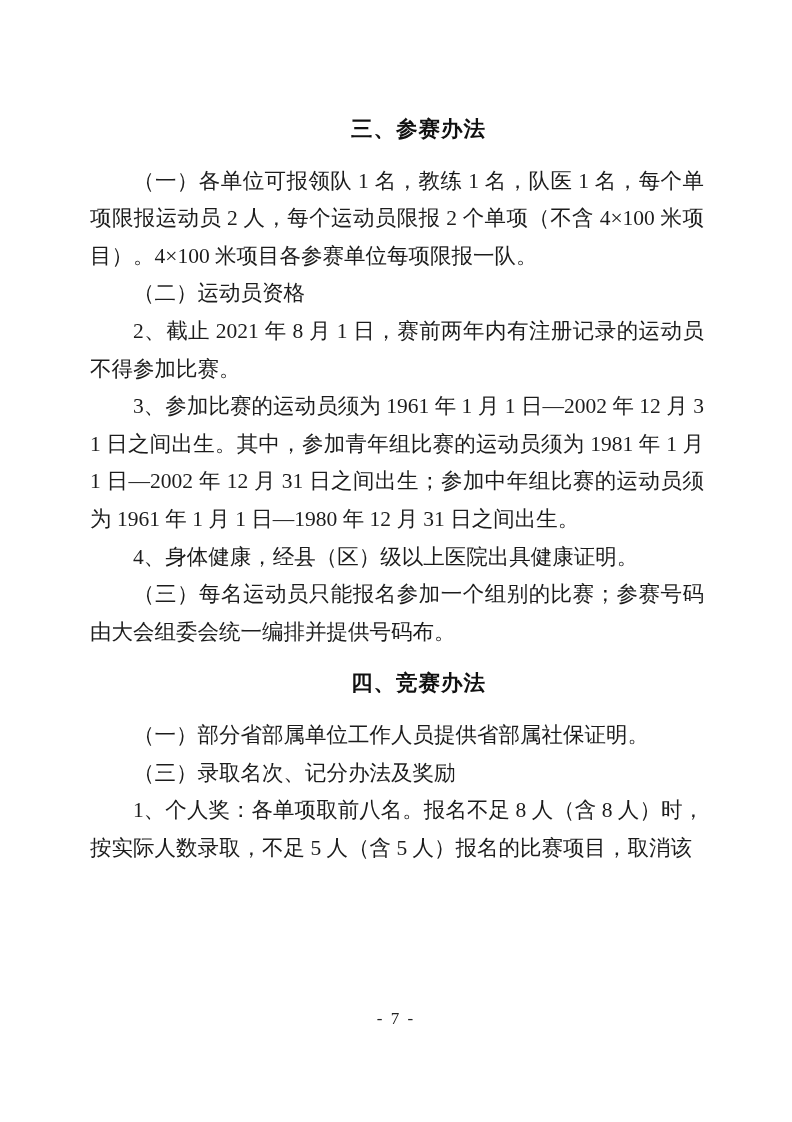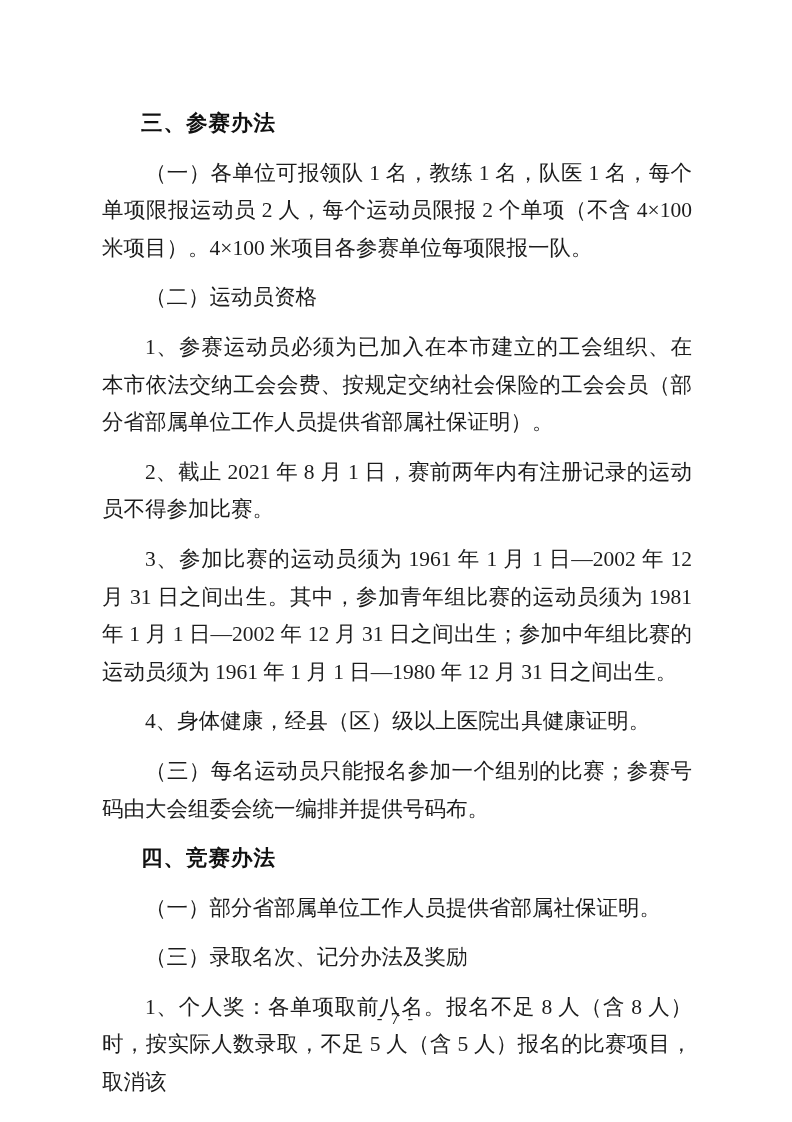--- a/index.html
+++ b/index.html
@@ -16,37 +16,38 @@
     color: #1c1c1c;
     font-family: "Liberation Serif", "DejaVu Serif", serif;
   }
   .content {
     position: absolute;
     top: 97px;
     left: 90px;
     width: 614px;
   }
   .para {
-    margin: 12px;
+    margin: 0;
     font-size: 21.5px;
     line-height: 37.6px;
     text-align: justify;
     text-indent: 2em;
     word-break: break-all;
     color: #1c1c1c;
   }
   .heading {
-    margin: 8px;
+    margin: 14px;
     font-family: "Liberation Sans", "DejaVu Sans", sans-serif;
     font-weight: 700;
     font-size: 21.5px;
     line-height: 37.6px;
     text-indent: 2em;
     color: #111111;
     letter-spacing: 1px;
+    text-align: center;
   }
   .footer {
     position: absolute;
     top: 1006px;
     left: 0;
     width: 100%;
     text-align: center;
     font-size: 17px;
     line-height: 26px;
     color: #222222;
@@ -54,21 +55,20 @@
   }
 </style>
 </head>
 <body>
 
 <div class="page">
   <div class="content">
     <h2 class="heading">三、参赛办法</h2>
     <p class="para">（一）各单位可报领队 1 名，教练 1 名，队医 1 名，每个单项限报运动员 2 人，每个运动员限报 2 个单项（不含 4×100 米项目）。4×100 米项目各参赛单位每项限报一队。</p>
     <p class="para">（二）运动员资格</p>
-    <p class="para">1、参赛运动员必须为已加入在本市建立的工会组织、在本市依法交纳工会会费、按规定交纳社会保险的工会会员（部分省部属单位工作人员提供省部属社保证明）。</p>
     <p class="para">2、截止 2021 年 8 月 1 日，赛前两年内有注册记录的运动员不得参加比赛。</p>
     <p class="para">3、参加比赛的运动员须为 1961 年 1 月 1 日—2002 年 12 月 31 日之间出生。其中，参加青年组比赛的运动员须为 1981 年 1 月 1 日—2002 年 12 月 31 日之间出生；参加中年组比赛的运动员须为 1961 年 1 月 1 日—1980 年 12 月 31 日之间出生。</p>
     <p class="para">4、身体健康，经县（区）级以上医院出具健康证明。</p>
     <p class="para">（三）每名运动员只能报名参加一个组别的比赛；参赛号码由大会组委会统一编排并提供号码布。</p>
     <h2 class="heading">四、竞赛办法</h2>
     <p class="para">（一）部分省部属单位工作人员提供省部属社保证明。</p>
     <p class="para">（三）录取名次、记分办法及奖励</p>
     <p class="para">1、个人奖：各单项取前八名。报名不足 8 人（含 8 人）时，按实际人数录取，不足 5 人（含 5 人）报名的比赛项目，取消该</p>
   </div>
   <div class="footer">- 7 -</div>

